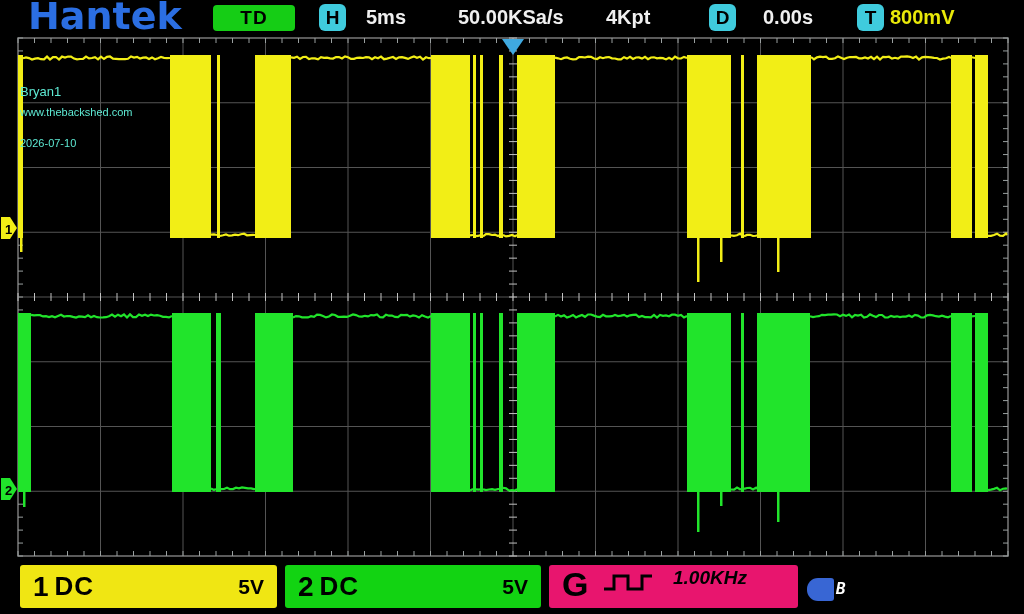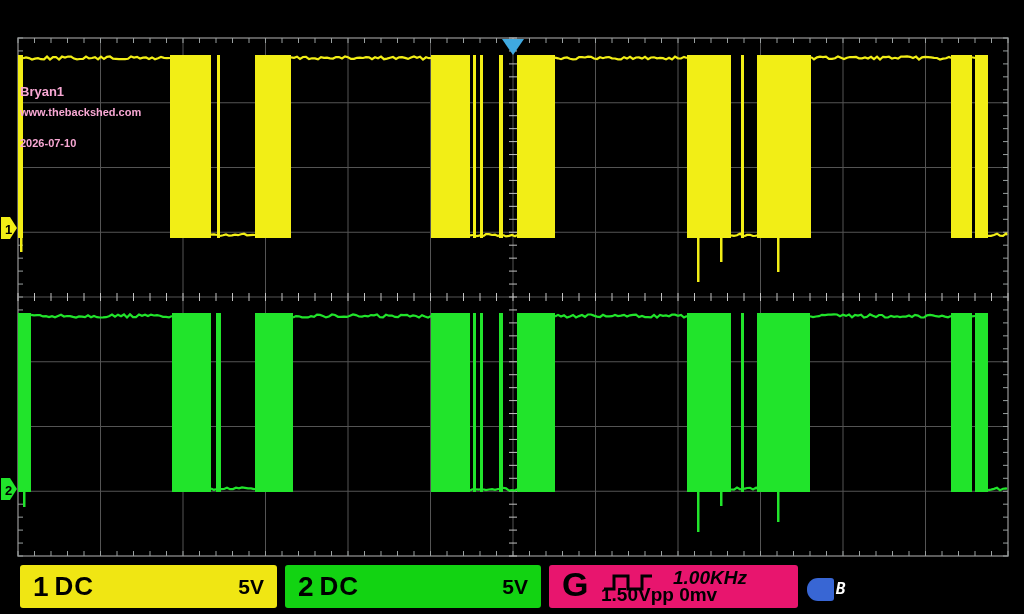--- a/index.html
+++ b/index.html
@@ -12,21 +12,21 @@
   .badge{position:absolute;display:flex;align-items:center;justify-content:center;
     font-weight:bold;color:#000;}
   .badge.green{left:213px;top:5px;width:82px;height:26px;border-radius:4px;background:#15cd15;font-size:19px;letter-spacing:1px;}
   .badge.cyan{width:27px;height:27px;border-radius:6px;background:#3fcbdd;font-size:19px;top:4px;}
   #badge-h{left:319px;} #badge-d{left:709px;} #badge-t{left:857px;}
   .hdr-txt{position:absolute;top:6px;font-size:20px;font-weight:bold;color:#f0f0f0;}
   #timebase{left:366px;} #samplerate{left:458px;} #memdepth{left:606px;} #hoffset{left:763px;}
   #triglevel{left:890px;color:#e9e909;}
   
   #scope{position:absolute;left:0;top:0;z-index:1;}
-  #watermark{position:absolute;left:20px;top:85px;z-index:3;color:#f9a8d4;line-height:1;font-weight:bold;}
+  #watermark{position:absolute;left:20px;top:85px;z-index:3;color:#5eead4;line-height:1;}
   #wm1{font-size:13px;margin-bottom:9px;}
   #wm2{font-size:11px;margin-bottom:20px;}
   #wm3{font-size:11px;}
   
   #bottombar{position:absolute;left:0;top:560px;width:1024px;height:54px;background:#000;z-index:5;}
   .chbox{position:absolute;top:5px;height:43px;border-radius:3px;display:flex;align-items:center;
     color:#000;font-weight:bold;}
   #ch1box{left:20px;width:257px;background:#f0e613;}
   #ch2box{left:285px;width:256px;background:#12d312;}
   .ch-num{font-size:28px;margin-left:13px;}
@@ -41,20 +41,32 @@
   #usbicon{position:absolute;left:807px;top:18px;width:27px;height:23px;background:#3866d4;
     border-radius:11px 3px 3px 11px;}
   #usblabel{position:absolute;left:836px;top:19px;color:#fff;font-weight:800;font-size:16px;
     font-family:"DejaVu Sans Mono",monospace;font-style:italic;}
 </style>
 </head>
 <body>
 
 <div id="screen">
 
+  <div id="topbar">
+    <div class="logo">Hantek</div>
+    <div class="badge green">TD</div>
+    <div class="badge cyan" id="badge-h">H</div>
+    <div class="hdr-txt" id="timebase">5ms</div>
+    <div class="hdr-txt" id="samplerate">50.00KSa/s</div>
+    <div class="hdr-txt" id="memdepth">4Kpt</div>
+    <div class="badge cyan" id="badge-d">D</div>
+    <div class="hdr-txt" id="hoffset">0.00s</div>
+    <div class="badge cyan" id="badge-t">T</div>
+    <div class="hdr-txt" id="triglevel">800mV</div>
+  </div>
 
   <svg id="scope" width="1024" height="614" viewBox="0 0 1024 614">
       <line x1="100.5" y1="38" x2="100.5" y2="556" stroke="#545454" stroke-width="1"></line>
       <line x1="183" y1="38" x2="183" y2="556" stroke="#545454" stroke-width="1"></line>
       <line x1="265.5" y1="38" x2="265.5" y2="556" stroke="#545454" stroke-width="1"></line>
       <line x1="348" y1="38" x2="348" y2="556" stroke="#545454" stroke-width="1"></line>
       <line x1="430.5" y1="38" x2="430.5" y2="556" stroke="#545454" stroke-width="1"></line>
       <line x1="513" y1="38" x2="513" y2="556" stroke="#545454" stroke-width="1"></line>
       <line x1="595.5" y1="38" x2="595.5" y2="556" stroke="#545454" stroke-width="1"></line>
       <line x1="678" y1="38" x2="678" y2="556" stroke="#545454" stroke-width="1"></line>
@@ -462,22 +474,18 @@
       <span class="ch-num">2</span>
       <span class="ch-coup">DC</span>
       <span class="ch-scale">5V</span>
     </div>
     <div id="genbox">
       <span id="gen-g">G</span>
       <svg id="gen-wave" width="62" height="20">
         <path d="M3,17 h10 v-13 h14 v13 h14 v-13 h10" fill="none" stroke="#000" stroke-width="3"></path>
       </svg>
       <span id="gen-freq">1.00KHz</span>
-      <span id="gen-amp">
-        <span>1.50Vpp</span>
-        <span>0mv</span>
-      </span>
     </div>
     <div id="usbicon"></div>
     <div id="usblabel">B</div>
   </div>
 
 </div>
 
 </body></html>

